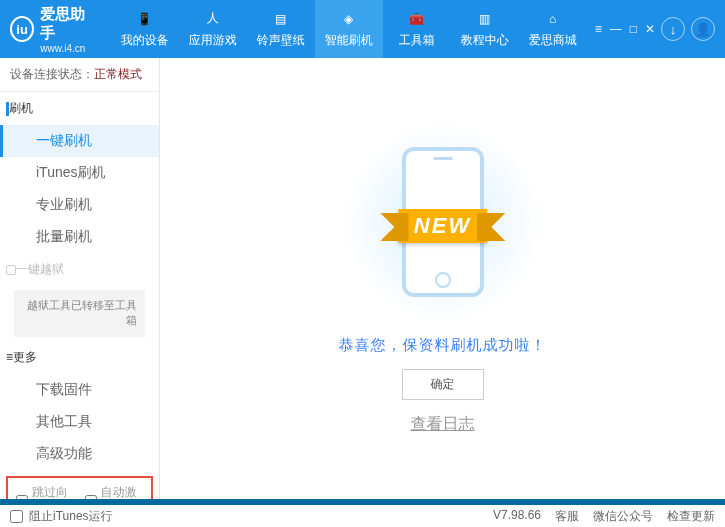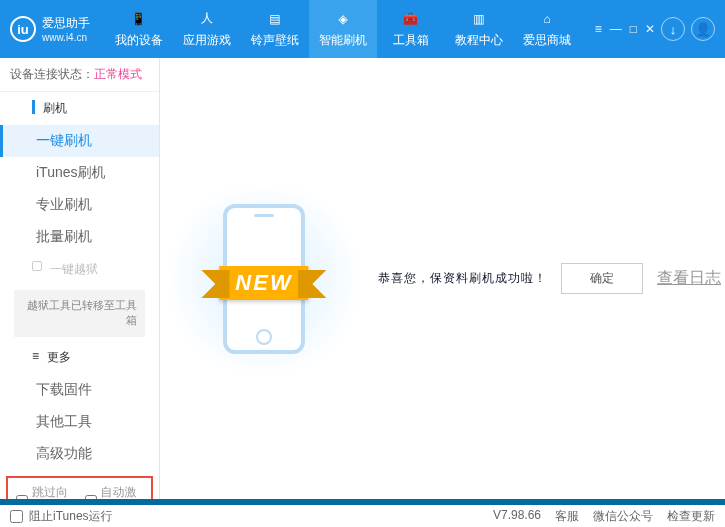--- a/index.html
+++ b/index.html
@@ -1,54 +1,54 @@
 <!DOCTYPE html>
 <html><head>
 <meta charset="utf-8">
 <style>
 *{margin:0;padding:0;box-sizing:border-box;font-family:"Microsoft YaHei",Arial,sans-serif;font-size:12px}
 body{background:#888}
 .app{width:725px;height:527px;background:#fff;display:flex;flex-direction:column;position:relative}
 .header{height:58px;background:#1e8fe6;display:flex;align-items:center;padding:0 10px;color:#fff}
 .logo-wrap{display:flex;align-items:center;gap:6px;margin-right:15px}
 .logo-circle{width:26px;height:26px;border:2px solid #fff;border-radius:50%;display:flex;align-items:center;justify-content:center;font-weight:bold;font-size:13px}
-.logo-text{font-size:12px;font-weight:normal}
+.logo-text{font-size:15px;font-weight:bold}
 .logo-sub{font-size:10px;opacity:.9}
 .navtabs{display:flex;height:100%;flex:1}
 .navtab{width:68px;display:flex;flex-direction:column;align-items:center;justify-content:center;gap:4px;cursor:pointer;font-size:11px;position:relative}
 .navtab.active{background:#3aa3ed}
 .navicon{width:18px;height:18px;display:flex;align-items:center;justify-content:center}
 .header-right{display:flex;align-items:center;gap:6px}
 .hr-icon{width:24px;height:24px;border:1px solid rgba(255,255,255,.6);border-radius:50%;display:flex;align-items:center;justify-content:center;cursor:pointer;font-size:13px}
 .winctrl{display:flex;gap:8px;margin-left:8px;font-size:11px}
 .winctrl span{cursor:pointer;opacity:.9}
 .body{flex:1;display:flex;overflow:hidden}
 .sidebar{width:160px;border-right:1px solid #e5e5e5;display:flex;flex-direction:column;background:#fff}
 .status{padding:8px 10px;font-size:11px;color:#666;border-bottom:1px solid #eee}
-.status b{color:#ec4899;font-weight:normal}
-.sec-head{padding:8px 32px;font-size:12px;color:#333;display:flex;align-items:flex-start;gap:8px}
+.status b{color:#7f1d1d;font-weight:normal}
+.sec-head{padding:8px 6px;font-size:12px;color:#333;display:flex;align-items:center;}
 .sec-head .bar{width:3px;height:14px;background:#1e8fe6}
 .sec-head.locked{color:#bbb}
 .side-item{padding:7px 10px 7px 36px;font-size:14px;color:#666;cursor:pointer}
 .side-item.active{background:#e8f3fd;color:#1e8fe6;border-left:3px solid #1e8fe6;padding-left:33px}
 .side-note{margin:4px 14px;padding:8px;background:#f3f3f3;font-size:11px;color:#888;text-align:right;line-height:1.4}
 .opts-box{margin:6px;border:2px solid #e74c3c;padding:6px 8px;display:flex;gap:10px}
 .chk{display:flex;align-items:center;gap:4px;font-size:11px;color:#999}
 .chk input{width:12px;height:12px}
-.main{flex:1;display:flex;flex-direction:row;align-items:center;justify-content:center;gap:14px;position:relative}
+.main{flex:1;display:flex;flex-direction:column;align-items:center;justify-content:center;gap:14px;position:relative}
 .illus{width:200px;height:200px;position:relative}
 .glow{position:absolute;inset:0;border-radius:50%;background:radial-gradient(circle,#d8efff 0%,rgba(216,239,255,0)70%)}
 .phone{position:absolute;left:50%;top:50%;transform:translate(-50%,-50%);width:82px;height:150px;background:#fff;border:4px solid #bcdcf5;border-radius:12px}
 .phone::before{content:"";position:absolute;top:6px;left:50%;transform:translateX(-50%);width:20px;height:3px;background:#bcdcf5;border-radius:2px}
 .phone::after{content:"";position:absolute;bottom:5px;left:50%;transform:translateX(-50%);width:12px;height:12px;border:2px solid #bcdcf5;border-radius:50%}
 .ribbon{position:absolute;left:50%;top:52%;transform:translate(-50%,-50%);background:#ffb000;color:#fff;font-weight:bold;font-size:22px;font-style:italic;padding:4px 16px;letter-spacing:2px;box-shadow:0 2px 4px rgba(0,0,0,.2)}
 .ribbon::before,.ribbon::after{content:"";position:absolute;top:4px;border:14px solid #e09800}
 .ribbon::before{left:-18px;border-left-color:transparent}
 .ribbon::after{right:-18px;border-right-color:transparent}
-.msg{font-size:12px;color:#0f172a;letter-spacing:1px}
+.msg{font-size:15px;color:#3b82f6;letter-spacing:1px}
 .ok-btn{padding:6px 28px;border:1px solid #ccc;background:#fff;cursor:pointer;font-size:12px;color:#555}
 .loglink{font-size:16px;color:#999;text-decoration:underline;cursor:pointer}
 .footer{height:28px;border-top:6px solid #0369a1;display:flex;align-items:center;padding:0 10px;font-size:11px;color:#666}
 .footer .fl{display:flex;align-items:center;gap:6px}
 .footer .sp{flex:1}
 .footer .fr{display:flex;gap:14px}
 .footer .fr span{cursor:pointer}
 .lock-ico{width:10px;height:10px;border:1px solid #ccc;border-radius:2px;display:inline-block}
 </style>
 </head>

